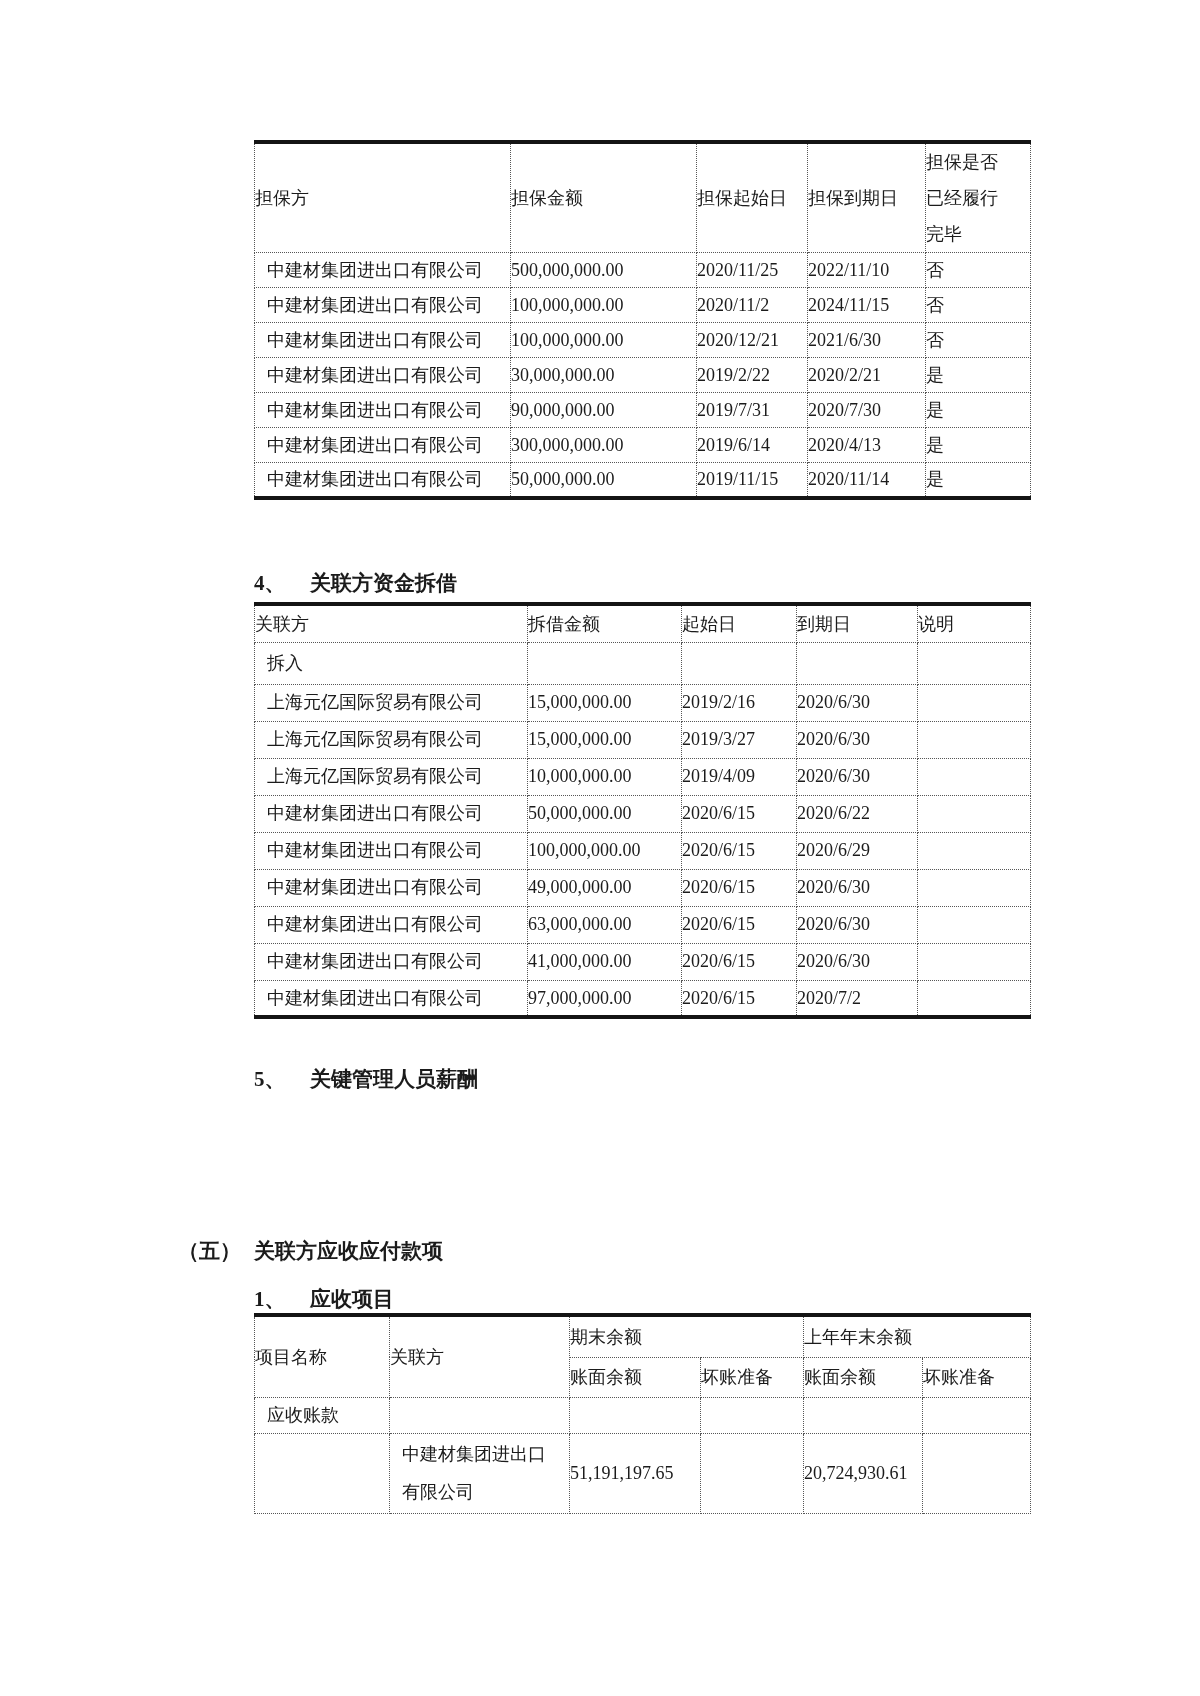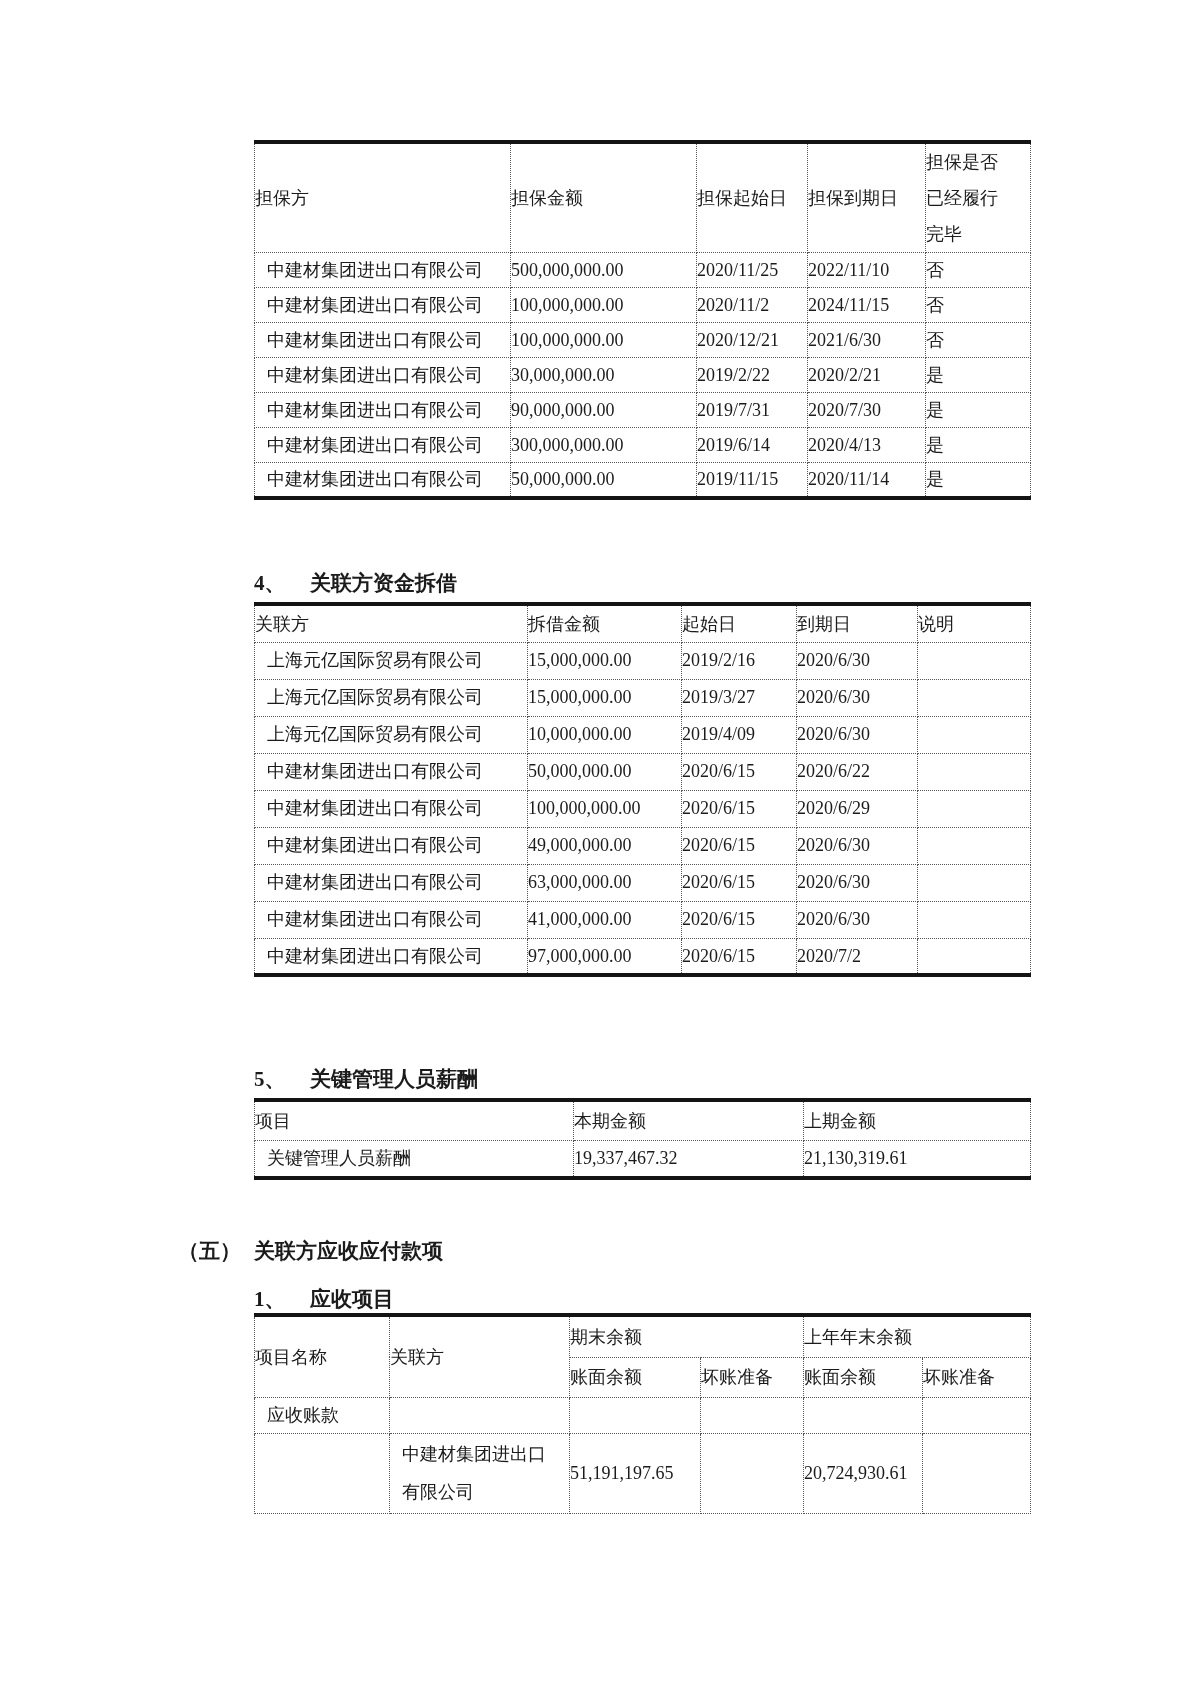--- a/index.html
+++ b/index.html
@@ -123,20 +123,27 @@
         <col style="width:113px">
       </colgroup>
     <tbody>
       <tr style="height:38px">
         <td class="ac">关联方</td>
         <td class="ac">拆借金额</td>
         <td class="ac">起始日</td>
         <td class="ac">到期日</td>
         <td class="ac">说明</td>
       </tr>
+      <tr style="height:42px">
+        <td class="al">拆入</td>
+        <td></td>
+        <td></td>
+        <td></td>
+        <td></td>
+      </tr>
       <tr style="height:37px">
         <td class="al">上海元亿国际贸易有限公司</td>
         <td class="ar">15,000,000.00</td>
         <td class="ac">2019/2/16</td>
         <td class="ac">2020/6/30</td>
         <td></td>
       </tr>
       <tr style="height:37px">
         <td class="al">上海元亿国际贸易有限公司</td>
         <td class="ar">15,000,000.00</td>
@@ -194,39 +201,20 @@
         <td></td>
       </tr>
     </tbody>
   </table>
 
   <div class="sec-heading" style="left:254px; top:1066px;">
     <span class="sec-num">5、</span>
     <span>关键管理人员薪酬</span>
   </div>
 
-  <table class="t bt bb" style="left:254px; top:1098px; width:776px;">
-    <colgroup>
-        <col style="width:319px">
-        <col style="width:230px">
-        <col style="width:227px">
-      </colgroup>
-    <tbody>
-      <tr style="height:40px">
-        <td class="ac">项目</td>
-        <td class="ac">本期金额</td>
-        <td class="ac">上期金额</td>
-      </tr>
-      <tr style="height:38px">
-        <td class="al">关键管理人员薪酬</td>
-        <td class="ar">19,337,467.32</td>
-        <td class="ar">21,130,319.61</td>
-      </tr>
-    </tbody>
-  </table>
 
   <div class="sec-heading" style="left:178px; top:1238px;">
     <span class="sec-num-wide">（五）</span>
     <span>关联方应收应付款项</span>
   </div>
 
   <div class="sec-heading" style="left:254px; top:1286px;">
     <span class="sec-num">1、</span>
     <span>应收项目</span>
   </div>

